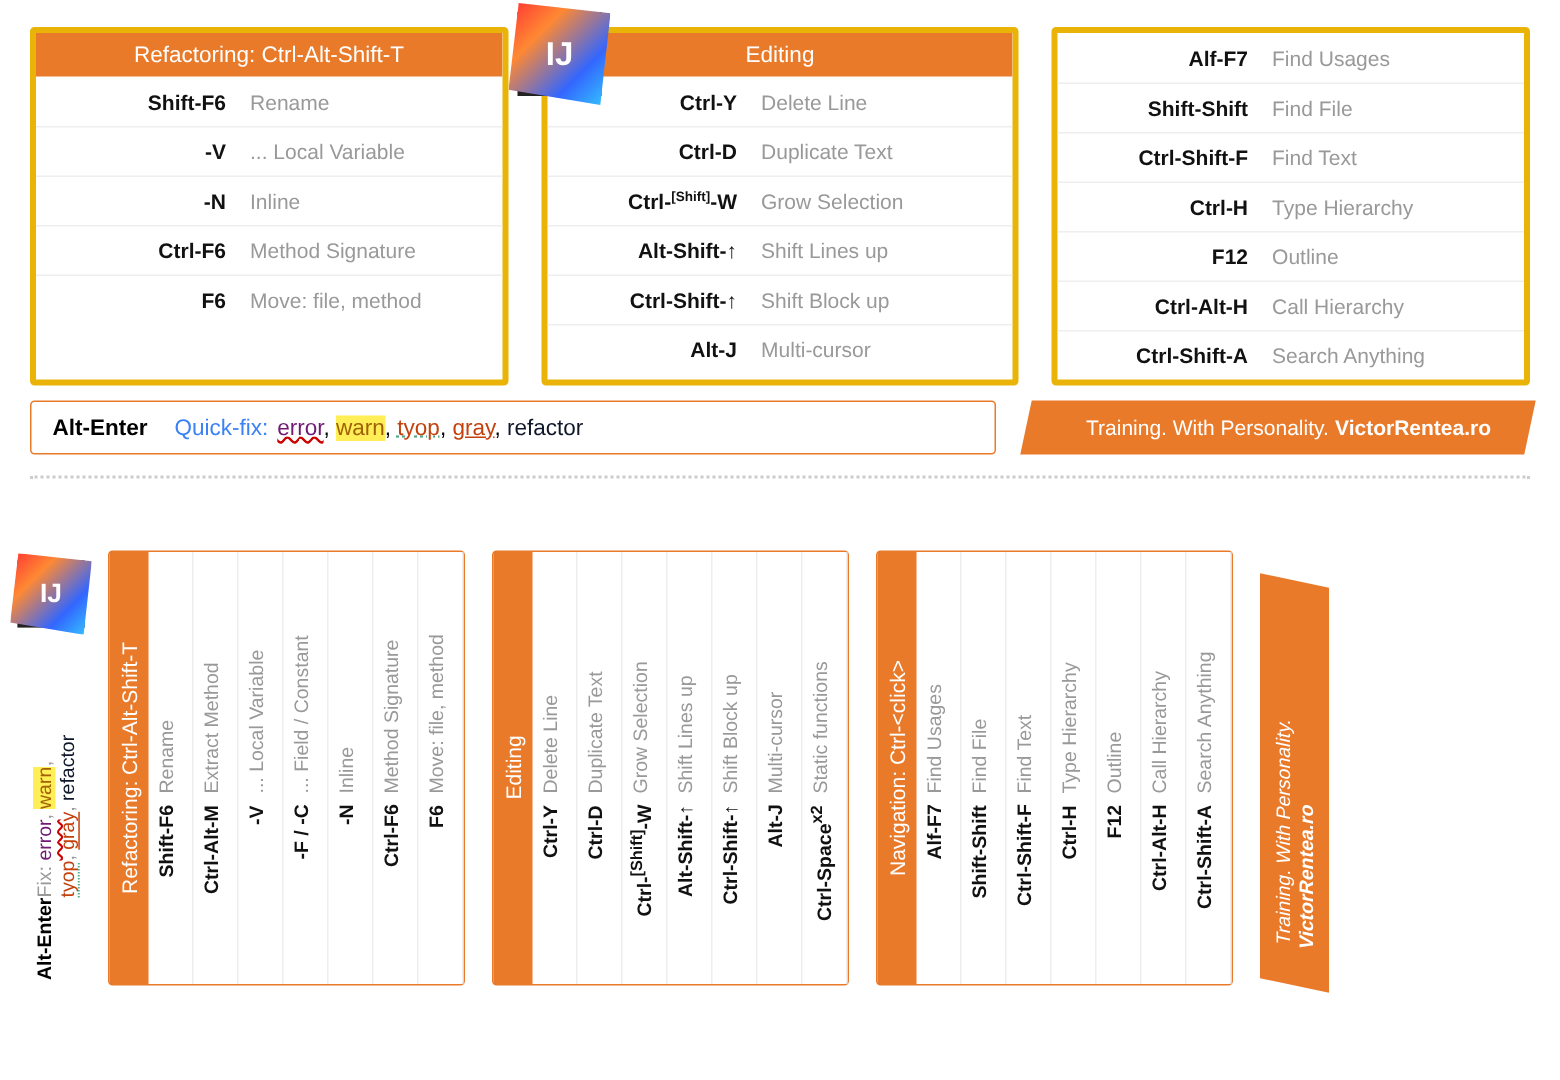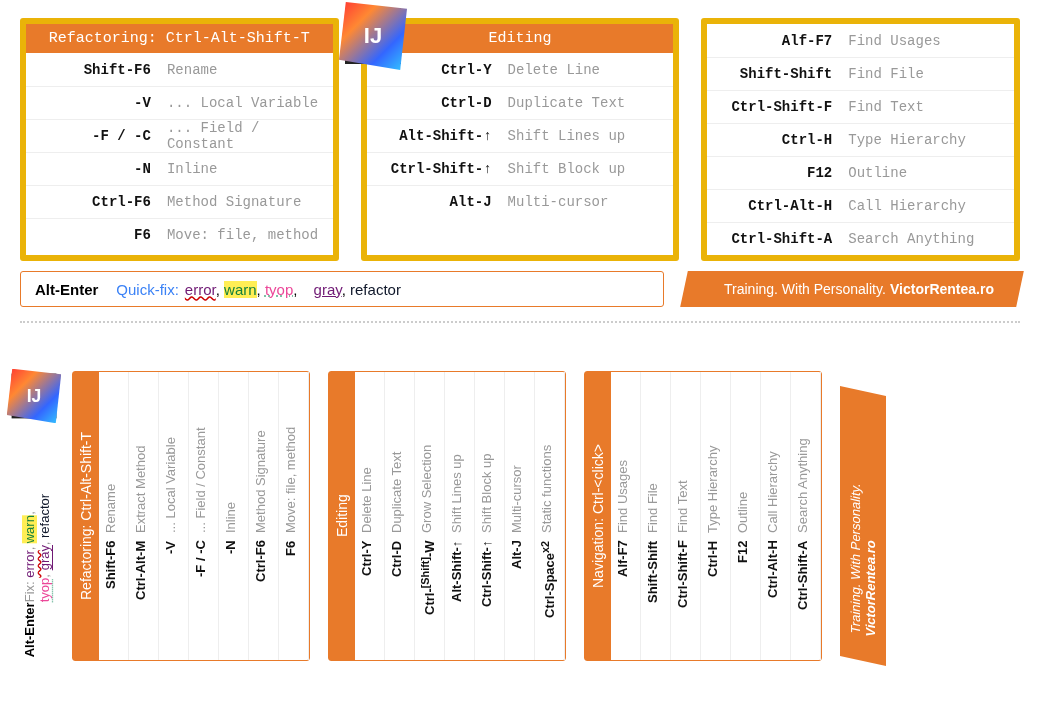--- a/index.html
+++ b/index.html
@@ -9,26 +9,25 @@
     width: 1040px;
     height: 720px;
     padding: 18px 20px;
     position: relative;
   }
   .top-row {
     display: flex;
     gap: 22px;
   }
   .card {
-    border: 6px solid #eab308;
+    border: 4px solid #eab308;
     border-radius: 3px;
     overflow: hidden;
     flex: 1;
     background: #fff;
-    font-family: Liberation Mono, monospace;
   }
   .card-header {
     background: #e87a2a;
     color: #fff;
     text-align: center;
     padding: 6px 4px;
     font-size: 15px;
     font-weight: 500;
   }
   .card-header .sub {
@@ -68,23 +67,23 @@
     border-radius: 3px;
     padding: 8px 14px;
     font-size: 15px;
     flex: 1;
     display: flex;
     align-items: center;
   }
   .quickfix-box .k { font-weight: 700; margin-right: 18px; }
   .quickfix-box .label { color: #3b82f6; margin-right: 6px; }
   .qf-error { color: #701a75; text-decoration: underline wavy #c00; }
-  .qf-warn  { color: #15803d; background: #ffee55; }
-  .qf-typo  { color: #ec4899; text-decoration: underline dotted #5a8; }
-  .qf-gray  { color: #701a75; text-decoration: underline; margin-left: 12px; }
+  .qf-warn  { color: #a16207; background: #ffee55; }
+  .qf-typo  { color: #c2410c; text-decoration: underline dotted #5a8; }
+  .qf-gray  { color: #c2410c; text-decoration: underline; }
   .qf-refactor { color: #0f172a; }
   .promo {
     background: #e87a2a;
     color: #fff;
     font-size: 14px;
     padding: 10px 26px 10px 40px;
     transform: skewX(-12deg);
     display: flex;
     align-items: center;
   }
@@ -201,24 +200,20 @@
     <div>
         <div class="row">
           <div class="key">Shift-F6</div>
           <div class="desc">Rename</div>
         </div>
         <div class="row">
           <div class="key">-<b class="m-bold">V</b></div>
           <div class="desc">... Local Variable</div>
         </div>
         <div class="row">
-          <div class="key">-<b class="m-bold">F</b> / -<b class="m-bold">C</b></div>
-          <div class="desc">... Field / Constant</div>
-        </div>
-        <div class="row">
           <div class="key">-<b class="m-bold">N</b></div>
           <div class="desc">Inline</div>
         </div>
         <div class="row">
           <div class="key">Ctrl-F6</div>
           <div class="desc">Method Signature</div>
         </div>
         <div class="row">
           <div class="key">F6</div>
           <div class="desc">Move: file, method</div>
@@ -230,20 +225,24 @@
       <span>Editing</span>
     </div>
     <div>
         <div class="row">
           <div class="key">Ctrl-Y</div>
           <div class="desc">Delete Line</div>
         </div>
         <div class="row">
           <div class="key">Ctrl-D</div>
           <div class="desc">Duplicate Text</div>
+        </div>
+        <div class="row">
+          <div class="key">Ctrl-<sup>[Shift]</sup>-W</div>
+          <div class="desc">Grow Selection</div>
         </div>
         <div class="row">
           <div class="key">Alt-Shift-↑</div>
           <div class="desc">Shift Lines up</div>
         </div>
         <div class="row">
           <div class="key">Ctrl-Shift-↑</div>
           <div class="desc">Shift Block up</div>
         </div>
         <div class="row">

